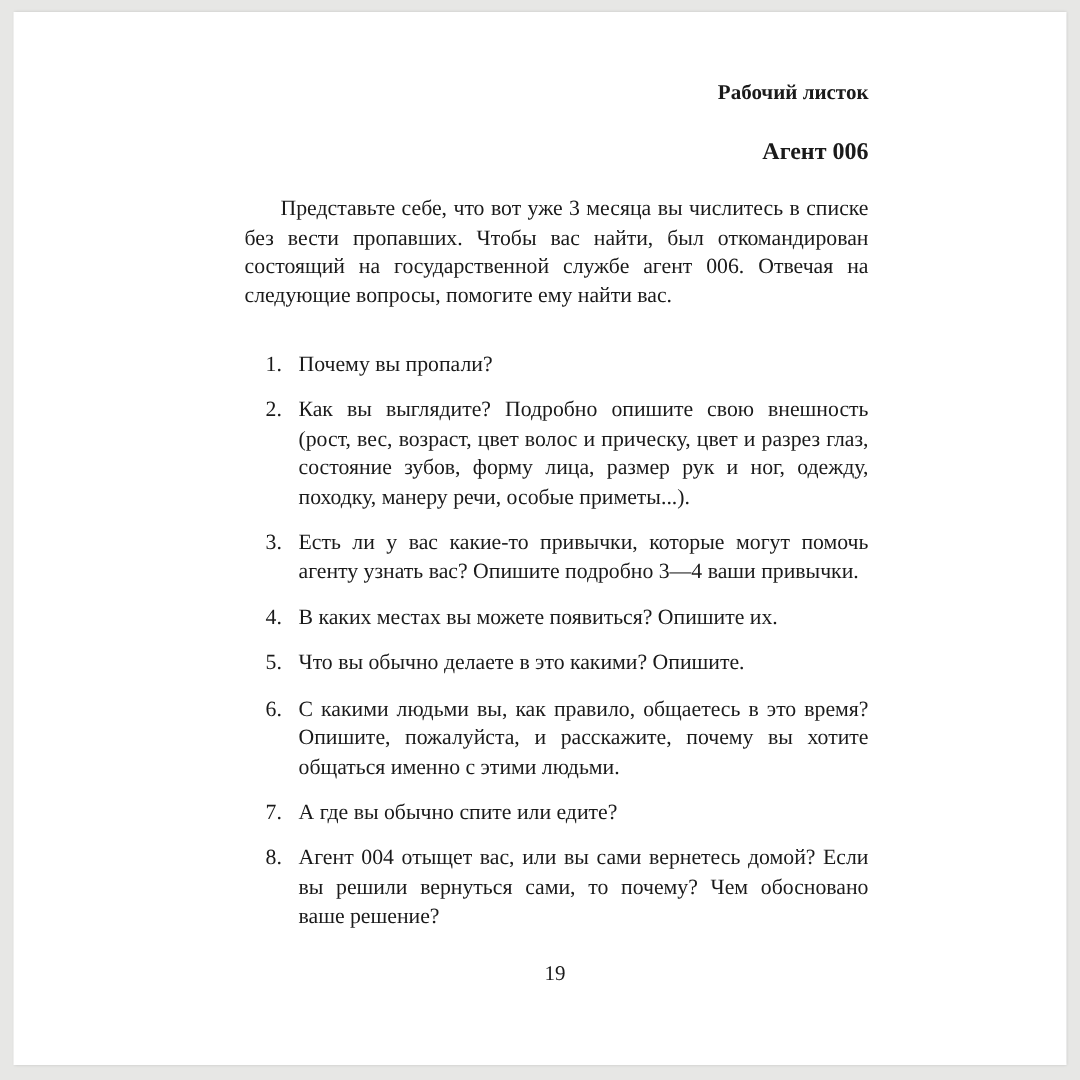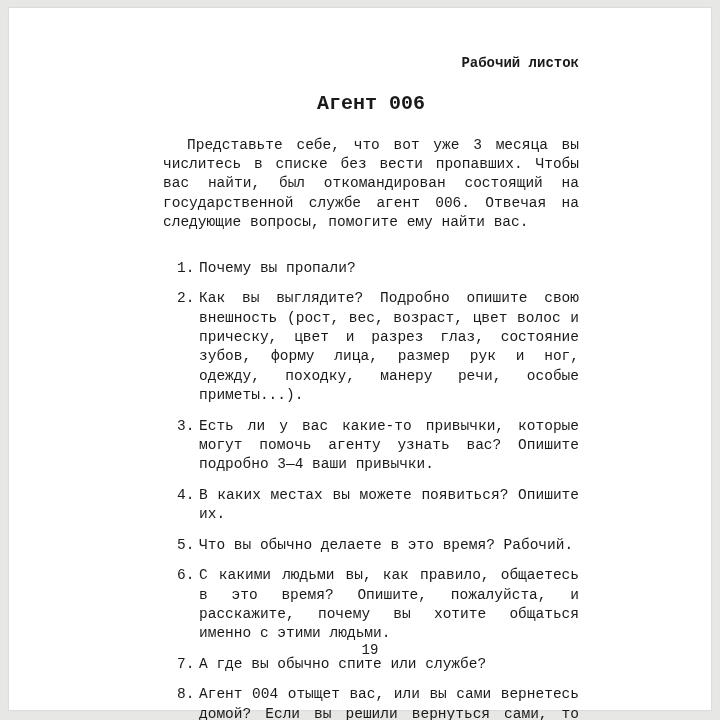--- a/index.html
+++ b/index.html
@@ -16,40 +16,39 @@
     overflow: hidden;
   }
   .page {
     position: absolute;
     left: 9px;
     top: 8px;
     right: 9px;
     bottom: 10px;
     background: #ffffff;
     box-shadow: 0 0 2px rgba(0,0,0,0.15);
-    font-family: Liberation Mono, monospace;
   }
   .content {
     position: absolute;
     left: 154px;
     right: 132px;
     top: 46px;
     font-size: 14.5px;
     line-height: 1.34;
   }
   .worksheet-header {
     text-align: right;
     font-weight: bold;
     font-size: 14px;
     margin-bottom: 18px;
   }
   .doc-title {
-    text-align: center;
+    text-align: right;
     font-weight: bold;
-    font-size: 20px;
+    font-size: 16px;
     margin-bottom: 18px;
   }
   .intro {
     text-align: justify;
     text-indent: 24px;
     margin-bottom: 26px;
   }
   .q-list {
     margin-top: 4px;
   }
@@ -105,31 +104,31 @@
         <span class="q-text">Есть ли у вас какие-то привычки, которые могут помочь агенту узнать вас? Опишите подробно 3—4 ваши привычки.</span>
       </div>
 
       <div class="q-item">
         <span class="q-num">4.</span>
         <span class="q-text">В каких местах вы можете появиться? Опишите их.</span>
       </div>
 
       <div class="q-item">
         <span class="q-num">5.</span>
-        <span class="q-text">Что вы обычно делаете в это время? Рабочий.</span>
+        <span class="q-text">Что вы обычно делаете в это какими? Опишите.</span>
       </div>
 
       <div class="q-item">
         <span class="q-num">6.</span>
         <span class="q-text">С какими людьми вы, как правило, общаетесь в это время? Опишите, пожалуйста, и расскажите, почему вы хотите общаться именно с этими людьми.</span>
       </div>
 
       <div class="q-item">
         <span class="q-num">7.</span>
-        <span class="q-text">А где вы обычно спите или службе?</span>
+        <span class="q-text">А где вы обычно спите или едите?</span>
       </div>
 
       <div class="q-item">
         <span class="q-num">8.</span>
         <span class="q-text">Агент 004 отыщет вас, или вы сами вернетесь домой? Если вы решили вернуться сами, то почему? Чем обосновано ваше решение?</span>
       </div>
 
     </div>
   </div>
 

